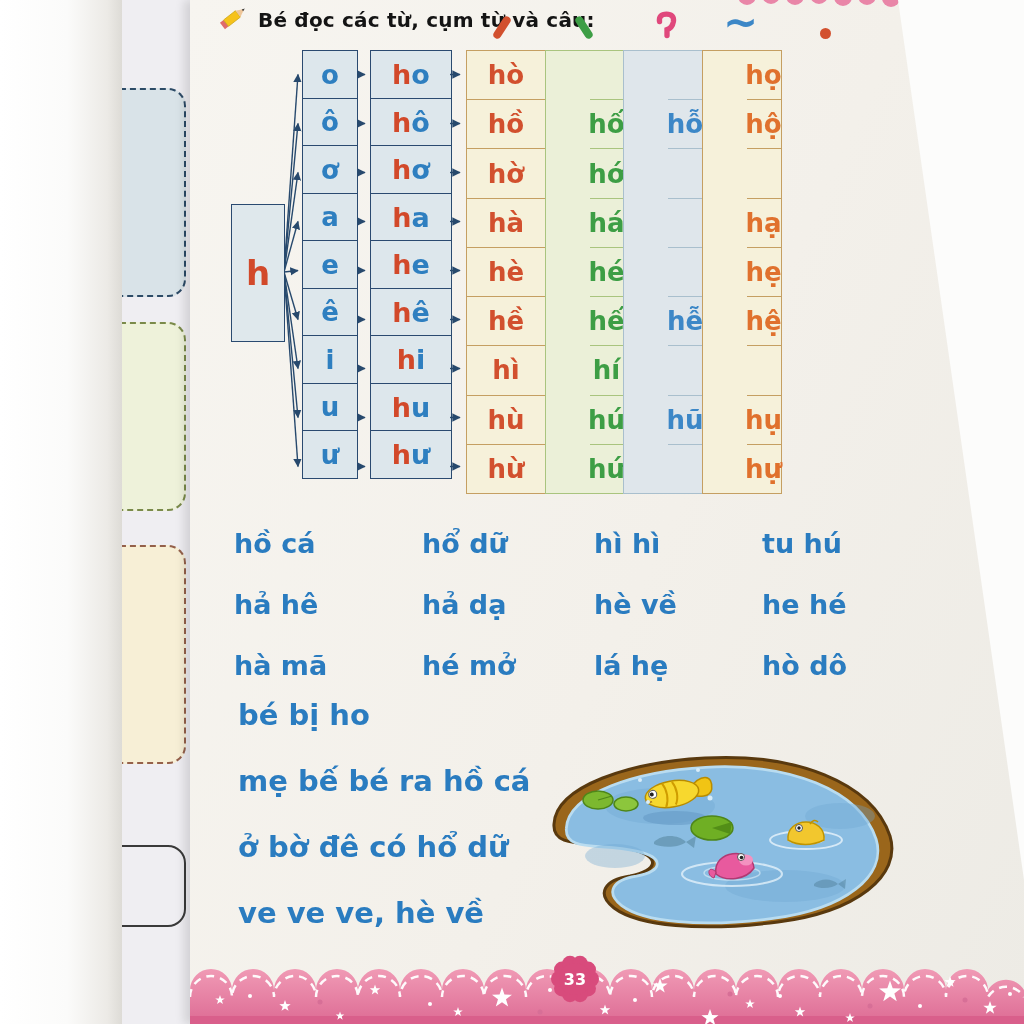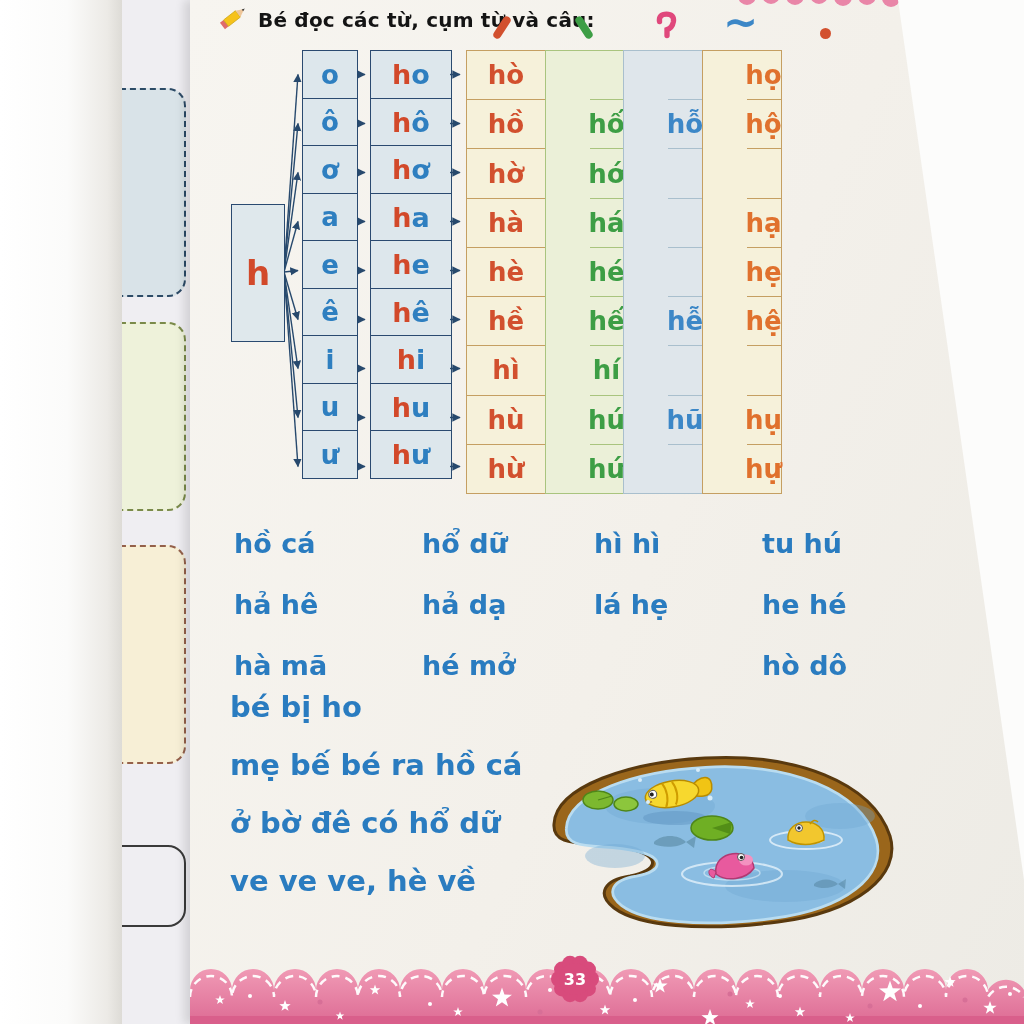--- a/index.html
+++ b/index.html
@@ -55,21 +55,21 @@
   .tm{position:absolute;z-index:10;}
   .tm-huyen{left:498px;top:15px;width:8px;height:25px;border-radius:4px;background:#d2502e;transform:rotate(33deg);}
   .tm-sac{left:580px;top:15px;width:8px;height:25px;border-radius:4px;background:#3d9e45;transform:rotate(-33deg);}
   .tm-hoi{position:absolute;left:655px;top:11px;z-index:10;}
   .tm-nga{left:723px;top:-2px;font-size:42px;font-weight:bold;color:#3c87c7;}
   .tm-nang{left:820px;top:28px;width:11px;height:11px;border-radius:50%;background:#d2502e;}
   
   .wcol{position:absolute;top:524px;z-index:10;}
   .wcol p{margin:4px;height:57px;font-size:27px;font-weight:bold;color:#2a7cc0;}
   .sents{position:absolute;left:230px;top:690px;z-index:10;}
-  .sents p{margin:0;height:58px;font-size:29px;font-weight:bold;color:#2a7cc0;}
+  .sents p{margin:8px;height:58px;font-size:29px;font-weight:bold;color:#2a7cc0;}
   .pond{position:absolute;left:520px;top:736px;z-index:9;}
   .band{position:absolute;left:190px;top:960px;z-index:11;}
   .badge{position:absolute;left:550px;top:952px;z-index:12;}
 </style>
 </head>
 <body>
 
 <div class="canvas">
 
   <div class="left-edge"></div>
@@ -295,20 +295,21 @@
     <p>hả hê</p>
     <p>hà mã</p>
   </div>
   <div class="wcol" style="left:418px">
     <p>hổ dữ</p>
     <p>hả dạ</p>
     <p>hé mở</p>
   </div>
   <div class="wcol" style="left:590px">
     <p>hì hì</p>
+    <p>hè về</p>
     <p>lá hẹ</p>
   </div>
   <div class="wcol" style="left:758px">
     <p>tu hú</p>
     <p>he hé</p>
     <p>hò dô</p>
   </div>
 
   <div class="sents">
     <p>bé bị ho</p>

